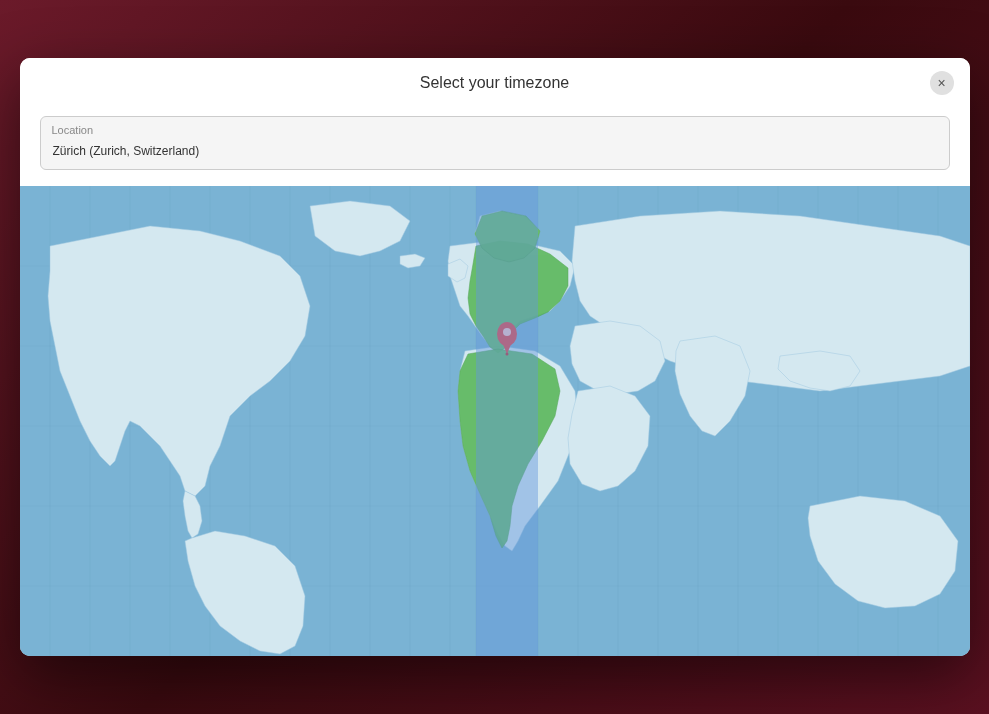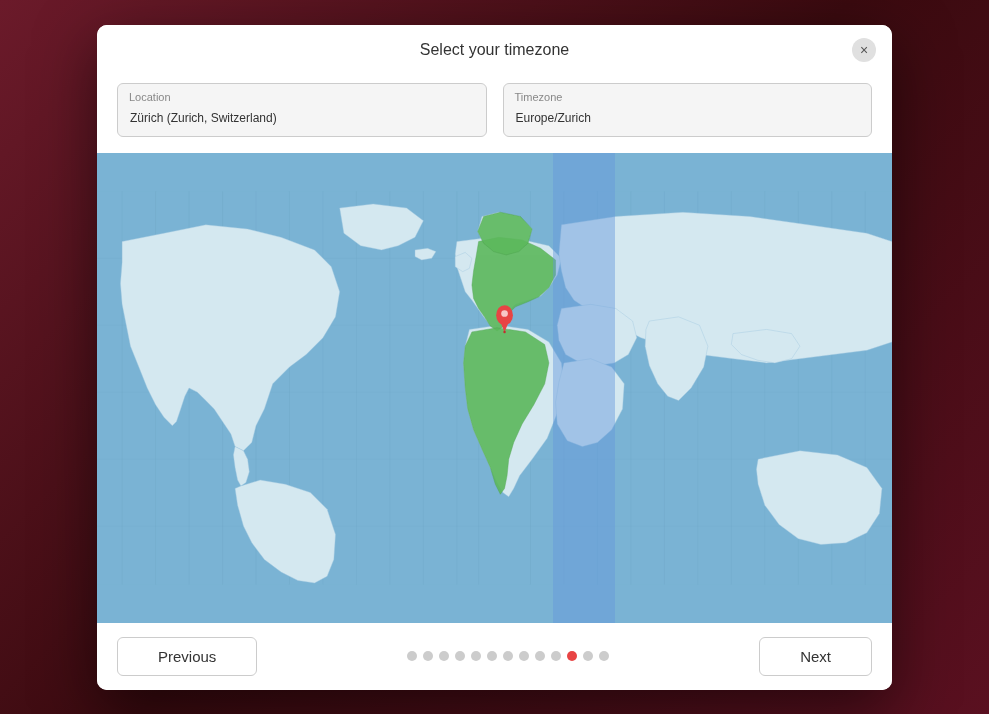--- a/index.html
+++ b/index.html
@@ -6,21 +6,21 @@
     body {
       width: 989px;
       height: 714px;
       background: linear-gradient(135deg, #6b1a2a 0%, #3a0a0f 50%, #5a1020 100%);
       display: flex;
       align-items: center;
       justify-content: center;
       font-family: -apple-system, BlinkMacSystemFont, 'Segoe UI', sans-serif;
     }
     .dialog {
-      width: 795px;
+      width: 950px;
       background: #fff;
       border-radius: 10px;
       box-shadow: 0 20px 60px rgba(0,0,0,0.5);
       overflow: hidden;
       position: relative;
     }
     .dialog-header {
       display: flex;
       align-items: center;
       justify-content: center;
@@ -141,24 +141,20 @@
 
   <div class="dialog-header">
     <span class="dialog-title">Select your timezone</span>
     <button class="close-btn">×</button>
   </div>
 
   <div class="fields-row">
     <div class="field-group">
       <label class="field-label">Location</label>
       <input class="field-input" type="text" value="Zürich (Zurich, Switzerland)" style="">
-    </div>
-    <div class="field-group">
-      <label class="field-label">Timezone</label>
-      <input class="field-input" type="text" value="Europe/Zurich" style="">
     </div>
   </div>
 
   <div class="map-container">
     <div class="tz-stripe"></div>
     
     <svg class="world-map" viewBox="0 0 950 470" xmlns="http://www.w3.org/2000/svg">
 
       <rect width="950" height="470" fill="#7ab3d4"></rect>
 
@@ -236,34 +232,13 @@
 
         <ellipse cx="0" cy="-2" rx="10" ry="12" fill="#e84444"></ellipse>
         <circle cx="0" cy="-4" r="4" fill="#fff" opacity="0.7"></circle>
 
         <polygon points="-5,6 5,6 0,18" fill="#e84444"></polygon>
         <circle cx="0" cy="18" r="1.5" fill="#c03030"></circle>
       </g>
     </svg>
   </div>
 
-  <div class="dialog-footer">
-    <button class="prev-btn">Previous</button>
-
-    <div class="pagination-dots" id="dots-container">
-    <div class="dot"></div>
-        <div class="dot"></div>
-        <div class="dot"></div>
-        <div class="dot"></div>
-        <div class="dot"></div>
-        <div class="dot"></div>
-        <div class="dot"></div>
-        <div class="dot"></div>
-        <div class="dot"></div>
-        <div class="dot"></div>
-        <div class="dot active"></div>
-        <div class="dot"></div>
-        <div class="dot"></div>
-      </div>
-
-    <button class="next-btn">Next</button>
-  </div>
 </div>
 
 </body></html>

